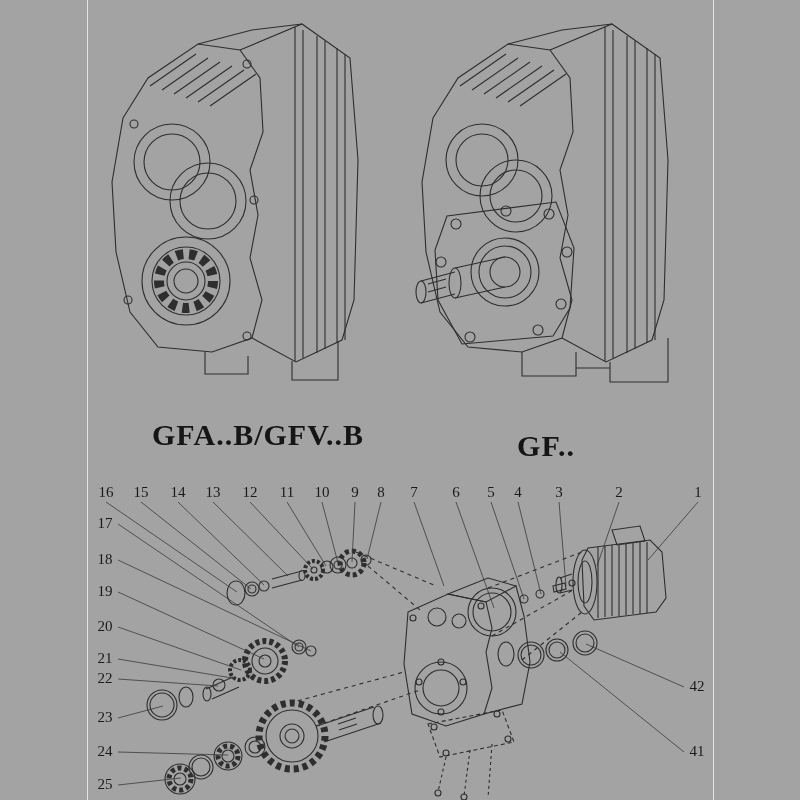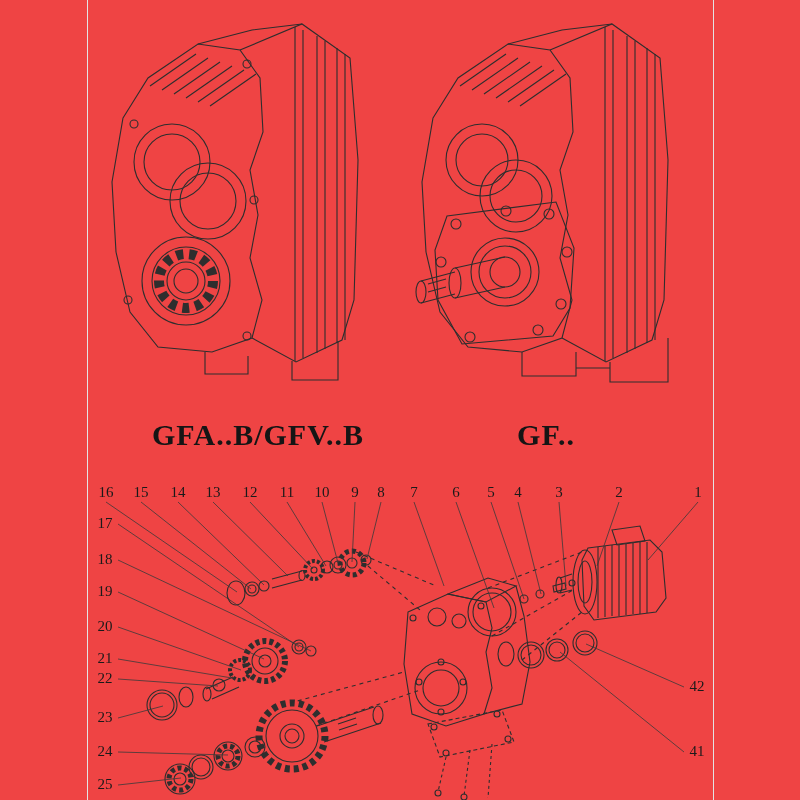--- a/index.html
+++ b/index.html
@@ -1,29 +1,29 @@
 <!DOCTYPE html>
 <html><head>
 <meta charset="utf-8">
 <style>
   html,body{margin:0;padding:0;background:#ffffff;}
   .page{
-    position:relative;width:800px;height:800px;background:#ef4444;
+    position:relative;width:800px;height:800px;background:#a3a3a3;
     overflow:hidden;font-family:"Liberation Serif",serif;
   }
   .page-edge{position:absolute;top:0;bottom:0;width:1px;background:#e4e4e4;}
   .edge-left{left:87px;}
   .edge-right{left:713px;}
   .title{
     position:absolute;top:418px;transform:translateX(-50%);
     font-weight:bold;font-size:30px;letter-spacing:1px;color:#151515;
     white-space:nowrap;
   }
   .title-left{left:258px;}
-  .title-right{left:546px;}
+  .title-right{left:546px;margin-top:11px;}
   svg{position:absolute;left:0;top:0;}
   svg .lw{stroke:#2e2e2e;fill:none;stroke-width:1.1;}
   svg text.callout{
     font-family:"Liberation Serif",serif;font-size:15px;fill:#1a1a1a;
     text-anchor:middle;
   }
   svg .leader{stroke:#3a3a3a;stroke-width:0.8;fill:none;}
 </style>
 </head>
 <body>

